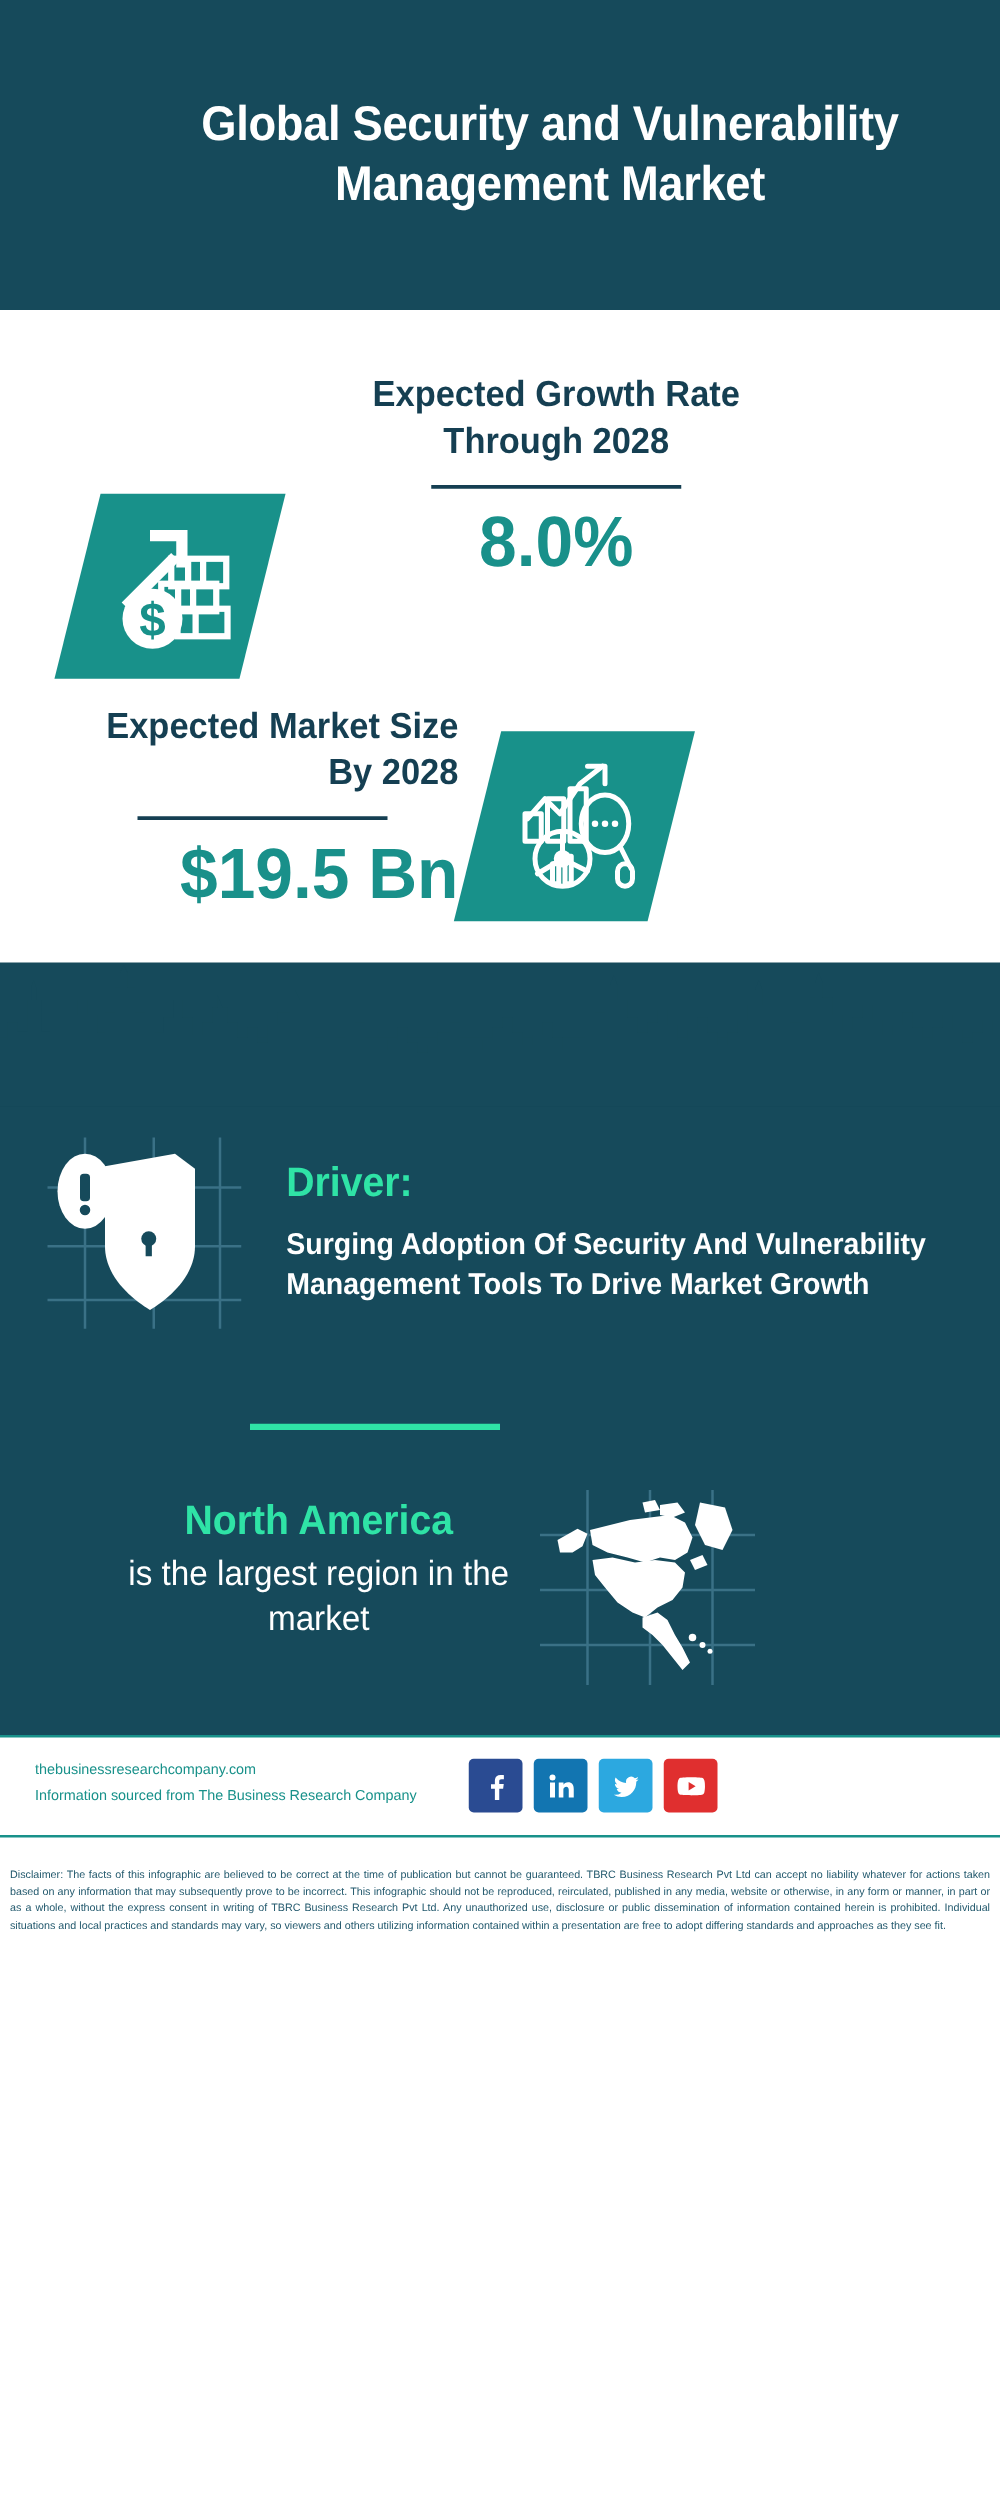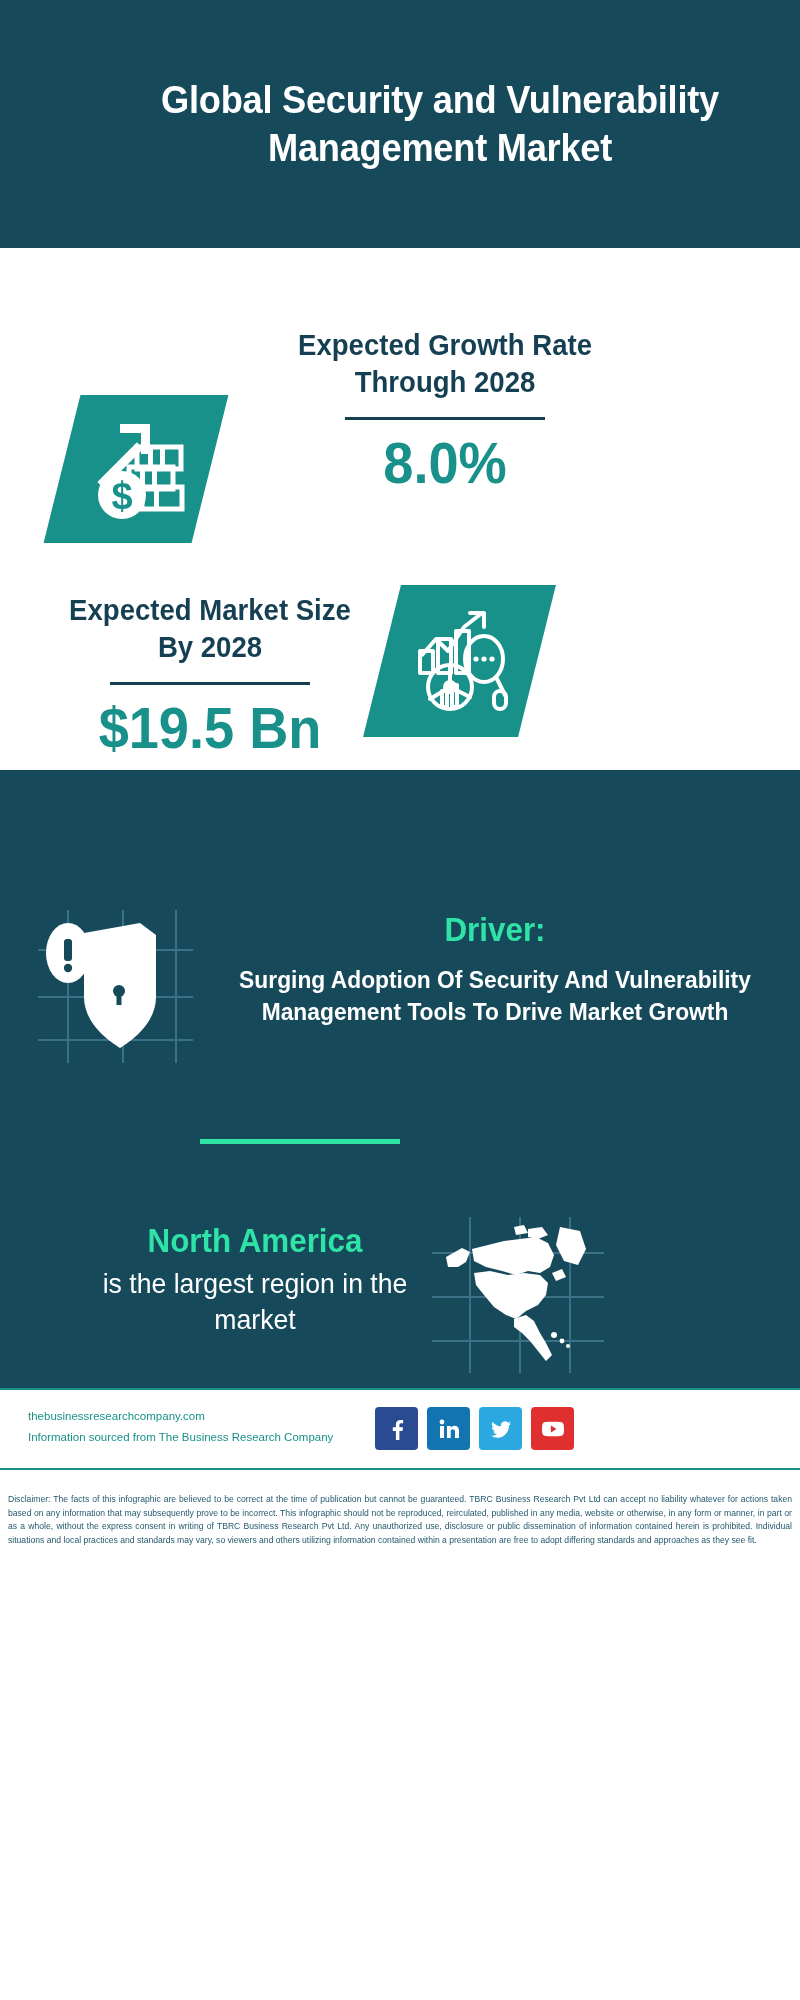--- a/index.html
+++ b/index.html
@@ -38,23 +38,23 @@
     position:absolute;
     background:#18918a;
     transform:skewX(-14deg);
     display:flex;align-items:center;justify-content:center;
   }
   .badge > svg{transform:skewX(14deg);}
 
   .badge-1{left:62px;top:147px;width:148px;height:148px;}
   .badge-2{left:382px;top:337px;width:155px;height:152px;}
 
-  .stat-block{position:absolute;margin-top:29px;}
+  .stat-block{position:absolute;}
   .stat-1{left:280px;top:50px;width:330px;text-align:center;}
-  .stat-2{left:45px;top:315px;width:330px;text-align:center;}
+  .stat-2{left:45px;top:315px;width:330px;text-align:right;}
 
   .stat-label{
     color:#153f52;
     font-size:29px;
     font-weight:bold;
     line-height:1.26;
     transform:scaleX(0.95);
   }
   .stat-rule{
     width:200px;height:3px;background:#153f52;
@@ -79,37 +79,37 @@
   }
   .skyline svg{display:block;}
 
   .driver-row{
     position:absolute;left:0;top:910px;width:800px;height:180px;
   }
   .driver-icon-wrap{
     position:absolute;left:28px;top:-5px;width:175px;height:160px;
   }
   .driver-text{
-    position:absolute;left:215px;top:0px;width:560px;text-align:center;
+    position:absolute;left:215px;top:16px;width:560px;
   }
   .driver-head{
     color:#2fe3a6;font-size:33px;font-weight:bold;line-height:1.2;
     transform:scaleX(0.95);
   }
   .driver-body{
     color:#ffffff;font-size:24px;font-weight:bold;line-height:1.33;
     margin-top:14px;transform:scaleX(0.95);
   }
 
   .mid-rule{
     position:absolute;left:200px;top:1139px;width:200px;height:5px;
     background:#2fe3a6;
   }
 
-  .region-row{position:absolute;left:0;top:1196px;width:748px;height:160px;margin-top:25px;}
+  .region-row{position:absolute;left:0;top:1196px;width:748px;height:160px;}
   .region-text{
     position:absolute;left:55px;top:0;width:400px;text-align:center;
   }
   .region-name{
     color:#2fe3a6;font-size:33px;font-weight:bold;line-height:1.2;
     transform:scaleX(0.95);
   }
   .region-sub{
     color:#ffffff;font-size:28px;font-weight:normal;line-height:1.3;
     margin-top:5px;transform:scaleX(0.95);

